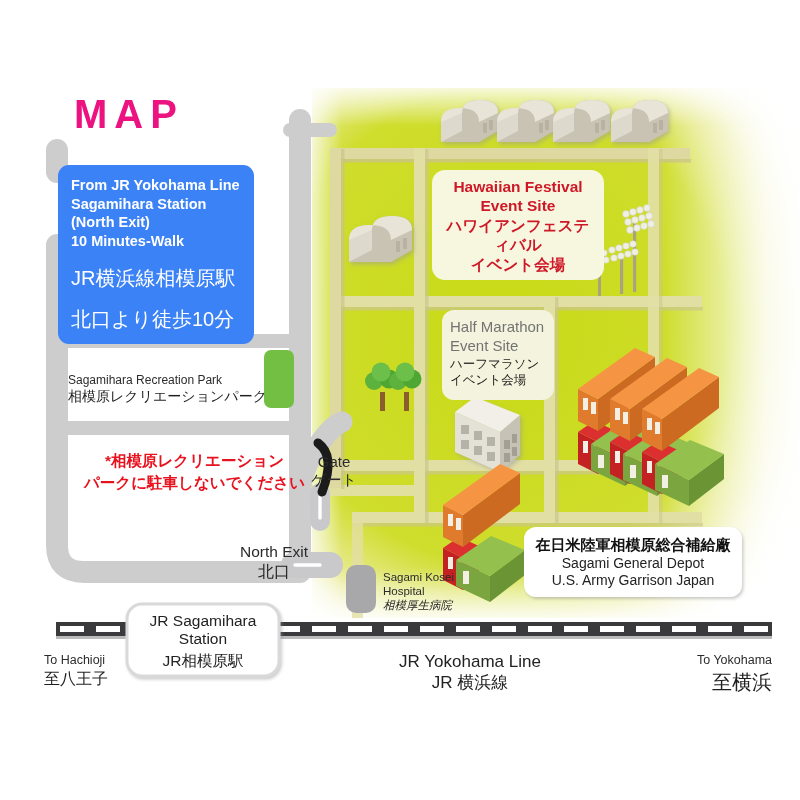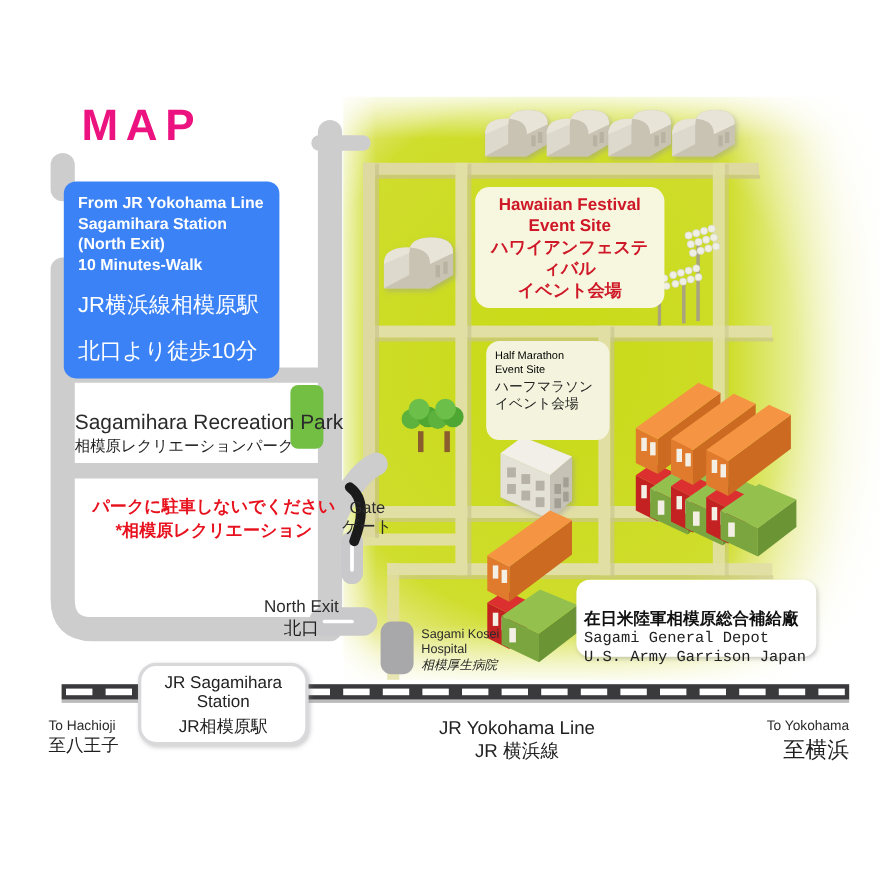--- a/index.html
+++ b/index.html
@@ -32,21 +32,21 @@
     width: 196px;
     background: #3b82f6;
     border-radius: 11px;
     padding: 11px 13px 12px 13px;
     color: #ffffff;
   }
   #route-box .en { font-size: 14.5px; font-weight: bold; line-height: 1.28; }
   #route-box .jp { font-size: 20px; font-weight: normal; line-height: 1.3; margin-top: 15px; }
 
   #park-label { left: 68px; top: 373px; }
-  #park-label .en { font-size: 19px; color: #2b2b2b; line-height: 1.25; }
+  #park-label .en { font-size: 12px; color: #2b2b2b; line-height: 1.25; }
   #park-label .jp { font-size: 14px; color: #1f1f1f; line-height: 1.25; }
 
   #park-warning { left: 84px; top: 450px; text-align: center; }
   #park-warning div { font-size: 15.5px; font-weight: bold; color: #e8121f; line-height: 1.42; }
 
   #gate-label { left: 303px; top: 453px; text-align: center; width: 62px; }
   #gate-label .en { font-size: 15px; color: #2b2b2b; line-height: 1.2; }
   #gate-label .jp { font-size: 15px; color: #2b2b2b; line-height: 1.2; }
 
   #north-exit-label { left: 196px; top: 542px; margin-left: 44px; }
@@ -54,26 +54,26 @@
   #north-exit-label .jp { font-size: 16px; color: #1f1f1f; line-height: 1.3; text-align: center; }
 
   #hawaii-box {
     left: 440px; top: 178px; width: 156px;
     text-align: center;
   }
   #hawaii-box .en { font-size: 15.5px; font-weight: bold; color: #cf1827; line-height: 1.22; }
   #hawaii-box .jp { font-size: 15.5px; font-weight: bold; color: #cf1827; line-height: 1.26; }
 
   #marathon-box { left: 450px; top: 318px; width: 96px; }
-  #marathon-box .en { font-size: 10px; color: #000000; line-height: 1.26; }
+  #marathon-box .en { font-size: 15px; color: #737373; line-height: 1.26; }
   #marathon-box .jp { font-size: 12.5px; color: #1f1f1f; line-height: 1.3; }
 
-  #depot-box { left: 531px; top: 554px; width: 204px; }
+  #depot-box { left: 531px; top: 536px; width: 204px; text-align: center; }
   #depot-box .jp { font-size: 15px; font-weight: bold; color: #111111; line-height: 1.25; }
-  #depot-box .en { font-size: 14px; color: #222222; line-height: 1.25; font-family: Liberation Mono, monospace; }
+  #depot-box .en { font-size: 14px; color: #222222; line-height: 1.25; }
 
   #hospital-label { left: 383px; top: 570px; }
   #hospital-label .en { font-size: 11.5px; color: #2b2b2b; line-height: 1.22; }
   #hospital-label .jp { font-size: 11.5px; color: #1f1f1f; line-height: 1.24; font-style: italic; }
 
   #station-box { left: 135px; top: 612px; width: 136px; text-align: center; }
   #station-box .en { font-size: 15.5px; color: #222222; line-height: 1.18; }
   #station-box .jp { font-size: 15.5px; color: #222222; line-height: 1.25; margin-top: 2px; }
 
   #to-hachioji { left: 44px; top: 653px; }
@@ -447,22 +447,22 @@
     <div class="jp">JR横浜線相模原駅</div>
     <div class="jp">北口より徒歩10分</div>
   </div>
 
   <div class="lbl" id="park-label">
     <div class="en">Sagamihara Recreation Park</div>
     <div class="jp">相模原レクリエーションパーク</div>
   </div>
 
   <div class="lbl" id="park-warning">
+    <div>*相模原レクリエーション</div>
     <div>パークに駐車しないでください</div>
-    <div>*相模原レクリエーション</div>
   </div>
 
   <div class="lbl" id="gate-label">
     <div class="en">Gate</div>
     <div class="jp">ゲート</div>
   </div>
 
   <div class="lbl" id="north-exit-label">
     <div class="en">North Exit</div>
     <div class="jp">北口</div>

